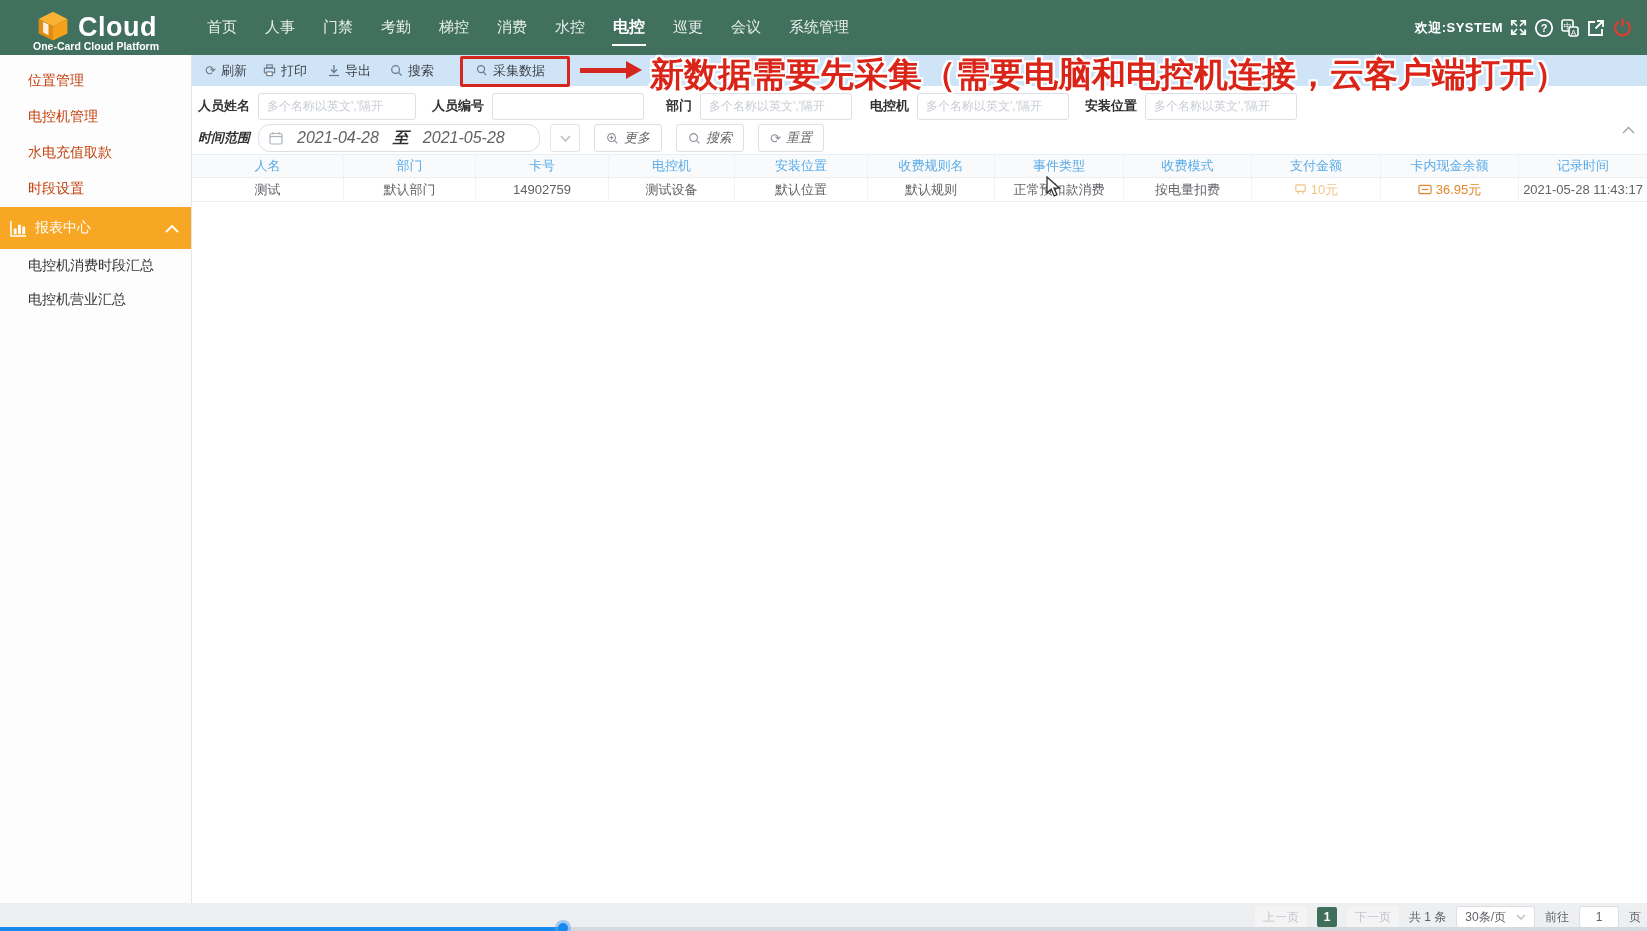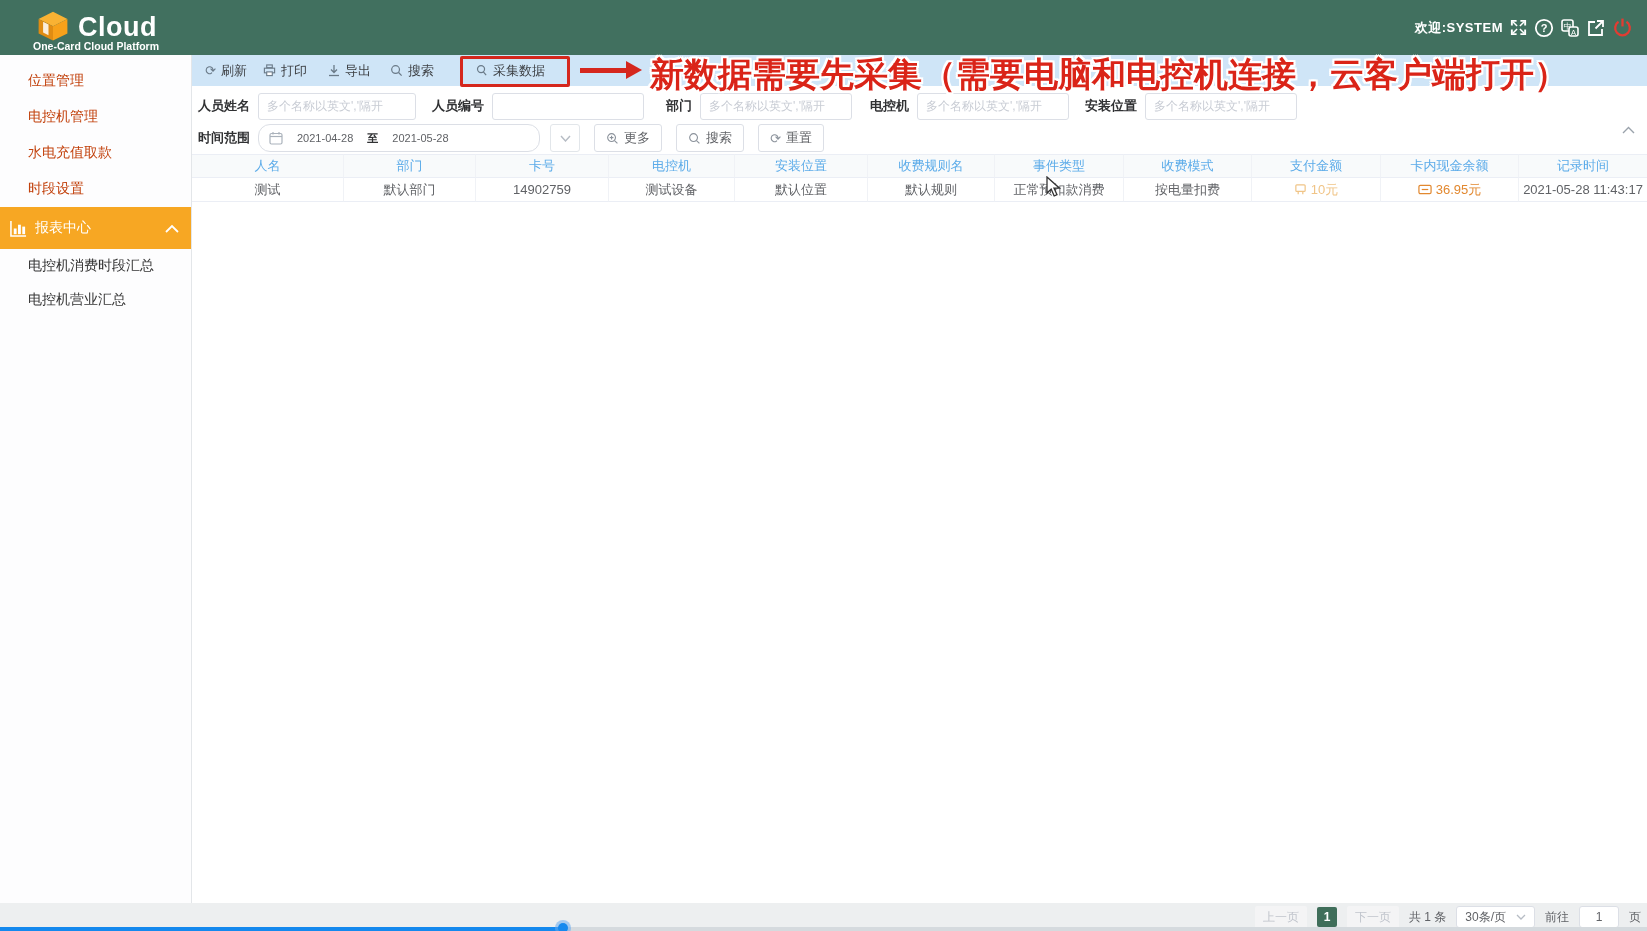--- a/index.html
+++ b/index.html
@@ -36,21 +36,21 @@
 
   .toolbar { position:absolute; left:0; top:0; right:0; height:31px; background:#cfe5f7; }
   .tb-btn { position:absolute; top:0; height:31px; display:flex; align-items:center; gap:5px; font-size:13px; color:#3c3f43; cursor:pointer; }
   .tb-ic { color:#6a7a88; font-size:13px; line-height:1; }
 
   .filters { position:absolute; left:0; top:31px; right:0; height:68px; background:#fff; }
   .frow { position:absolute; left:0; right:0; display:flex; align-items:center; }
   .flabel { font-size:13px; font-weight:bold; color:#303133; }
   .finput { height:27px; border:1px solid #dcdfe6; border-radius:3px; background:#fff; font-size:12px; color:#ec4899; padding:0 8px; outline:none; }
   .finput::placeholder { color:#c8ccd4; }
-  .daterange { height:28px; border:1px solid #dcdfe6; border-radius:12px; background:#fff; display:flex; align-items:center; font-size:11px; color:#606266; padding:0 10px; gap:14px; }
+  .daterange { height:28px; border:1px solid #dcdfe6; border-radius:12px; background:#fff; display:flex; align-items:center; font-size:16px; color:#606266; padding:0 10px; gap:14px; }
   .small-btn { height:28px; border:1px solid #dcdfe6; border-radius:3px; background:#fff; display:flex; align-items:center; gap:5px; font-size:13px; color:#606266; padding:0 11px; cursor:pointer; }
   .chev-box { height:28px; width:30px; border:1px solid #e2e6ea; border-radius:3px; background:#fff; display:flex; align-items:center; justify-content:center; color:#b6bcc4; cursor:pointer; }
   .collapse-chev { position:absolute; right:12px; top:36px; color:#9aa2ab; font-size:13px; cursor:pointer; }
 
   
   .grid { position:absolute; left:0; top:99px; right:0; }
   .grow { display:flex; width:1455px; }
   .gcell { height:24px; display:flex; align-items:center; justify-content:center; font-size:13px; border-bottom:1px solid #ebeef5; border-right:1px solid #f0f2f6; overflow:hidden; white-space:nowrap; }
   .ghead .gcell { background:#f8fafb; color:#5babe9; border-top:1px solid #ebeef5; }
   .gbody .gcell { color:#606266; background:#fff; }
@@ -93,20 +93,33 @@
         <svg width="36" height="36" viewBox="0 0 40 40">
           <polygon points="20,2 36,10 20,18 4,10" fill="#f9b233"></polygon>
           <polygon points="4,10 20,18 20,34 4,26" fill="#e08c12"></polygon>
           <polygon points="36,10 20,18 20,34 36,26" fill="#f7a11a"></polygon>
           <polygon points="9,13 15,16 15,28 9,25" fill="#fff" opacity="0.85"></polygon>
         </svg>
         <span class="logo-title">Cloud</span>
       </div>
       <div class="logo-sub">One-Card Cloud Platform</div>
     </div>
+    <nav class="nav">
+      <span class="nav-item">首页</span>
+      <span class="nav-item">人事</span>
+      <span class="nav-item">门禁</span>
+      <span class="nav-item">考勤</span>
+      <span class="nav-item">梯控</span>
+      <span class="nav-item">消费</span>
+      <span class="nav-item">水控</span>
+      <span class="nav-item active">电控</span>
+      <span class="nav-item">巡更</span>
+      <span class="nav-item">会议</span>
+      <span class="nav-item">系统管理</span>
+    </nav>
     <div class="top-right">
       <span class="welcome">欢迎:SYSTEM</span>
       <span class="tr-icon">
         <svg width="19" height="19" viewBox="0 0 20 20" fill="none" stroke="#fff" stroke-width="2">
           <path d="M3 8 V3 H8 M12 3 H17 V8 M17 12 V17 H12 M8 17 H3 V12"></path>
           <path d="M4 4 L8.5 8.5 M16 4 L11.5 8.5 M16 16 L11.5 11.5 M4 16 L8.5 11.5" stroke-width="1.6"></path>
         </svg>
       </span>
       <span class="tr-icon">
         <svg width="20" height="20" viewBox="0 0 20 20">
@@ -214,21 +227,21 @@
         <input class="finput" style="width: 158px; margin-left: 8px;" placeholder="多个名称以英文','隔开">
         <span class="flabel" style="margin-left:16px;">人员编号</span>
         <input class="finput" style="width: 152px; margin-left: 8px;" value="">
         <span class="flabel" style="margin-left:22px;">部门</span>
         <input class="finput" style="width: 152px; margin-left: 8px;" placeholder="多个名称以英文','隔开">
         <span class="flabel" style="margin-left:18px;">电控机</span>
         <input class="finput" style="width: 152px; margin-left: 8px;" placeholder="多个名称以英文','隔开">
         <span class="flabel" style="margin-left:16px;">安装位置</span>
         <input class="finput" style="width: 152px; margin-left: 8px;" placeholder="多个名称以英文','隔开">
       </div>
-      <div class="frow" style="top:38px; height:28px;">
+      <div class="frow" style="top:38px; height:28px;font-style:italic;">
         <span class="flabel" style="margin-left:6px;">时间范围</span>
         <div class="daterange" style="margin-left:8px; width:282px;">
           <svg width="14" height="14" viewBox="0 0 14 14">
             <rect x="1" y="2.5" width="12" height="10.5" rx="1.5" fill="none" stroke="#aab2bb" stroke-width="1.2"></rect>
             <line x1="1" y1="5.5" x2="13" y2="5.5" stroke="#aab2bb" stroke-width="1.2"></line>
             <line x1="4" y1="1" x2="4" y2="3.5" stroke="#aab2bb" stroke-width="1.2"></line>
             <line x1="10" y1="1" x2="10" y2="3.5" stroke="#aab2bb" stroke-width="1.2"></line>
           </svg>
           <span>2021-04-28</span>
           <span style="color:#303133; font-weight:bold;">至</span>

